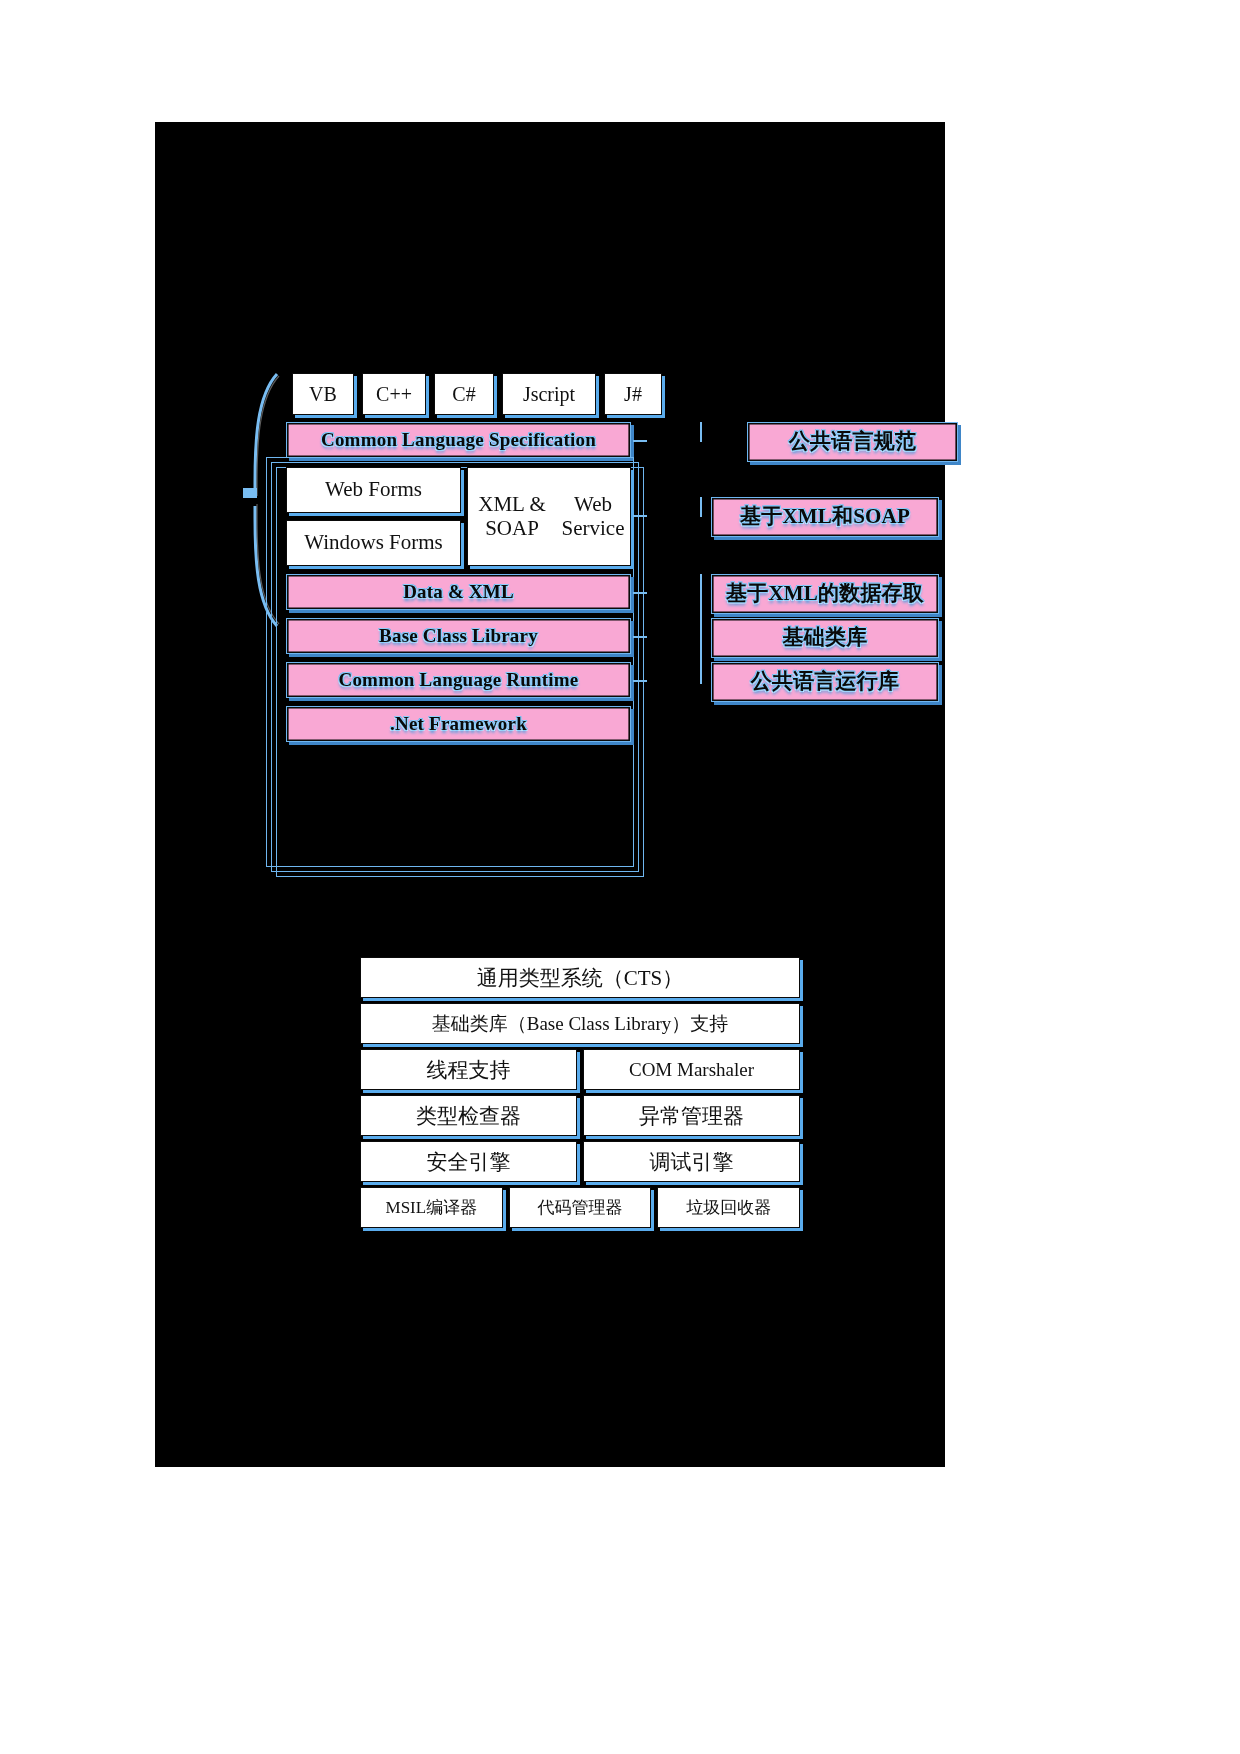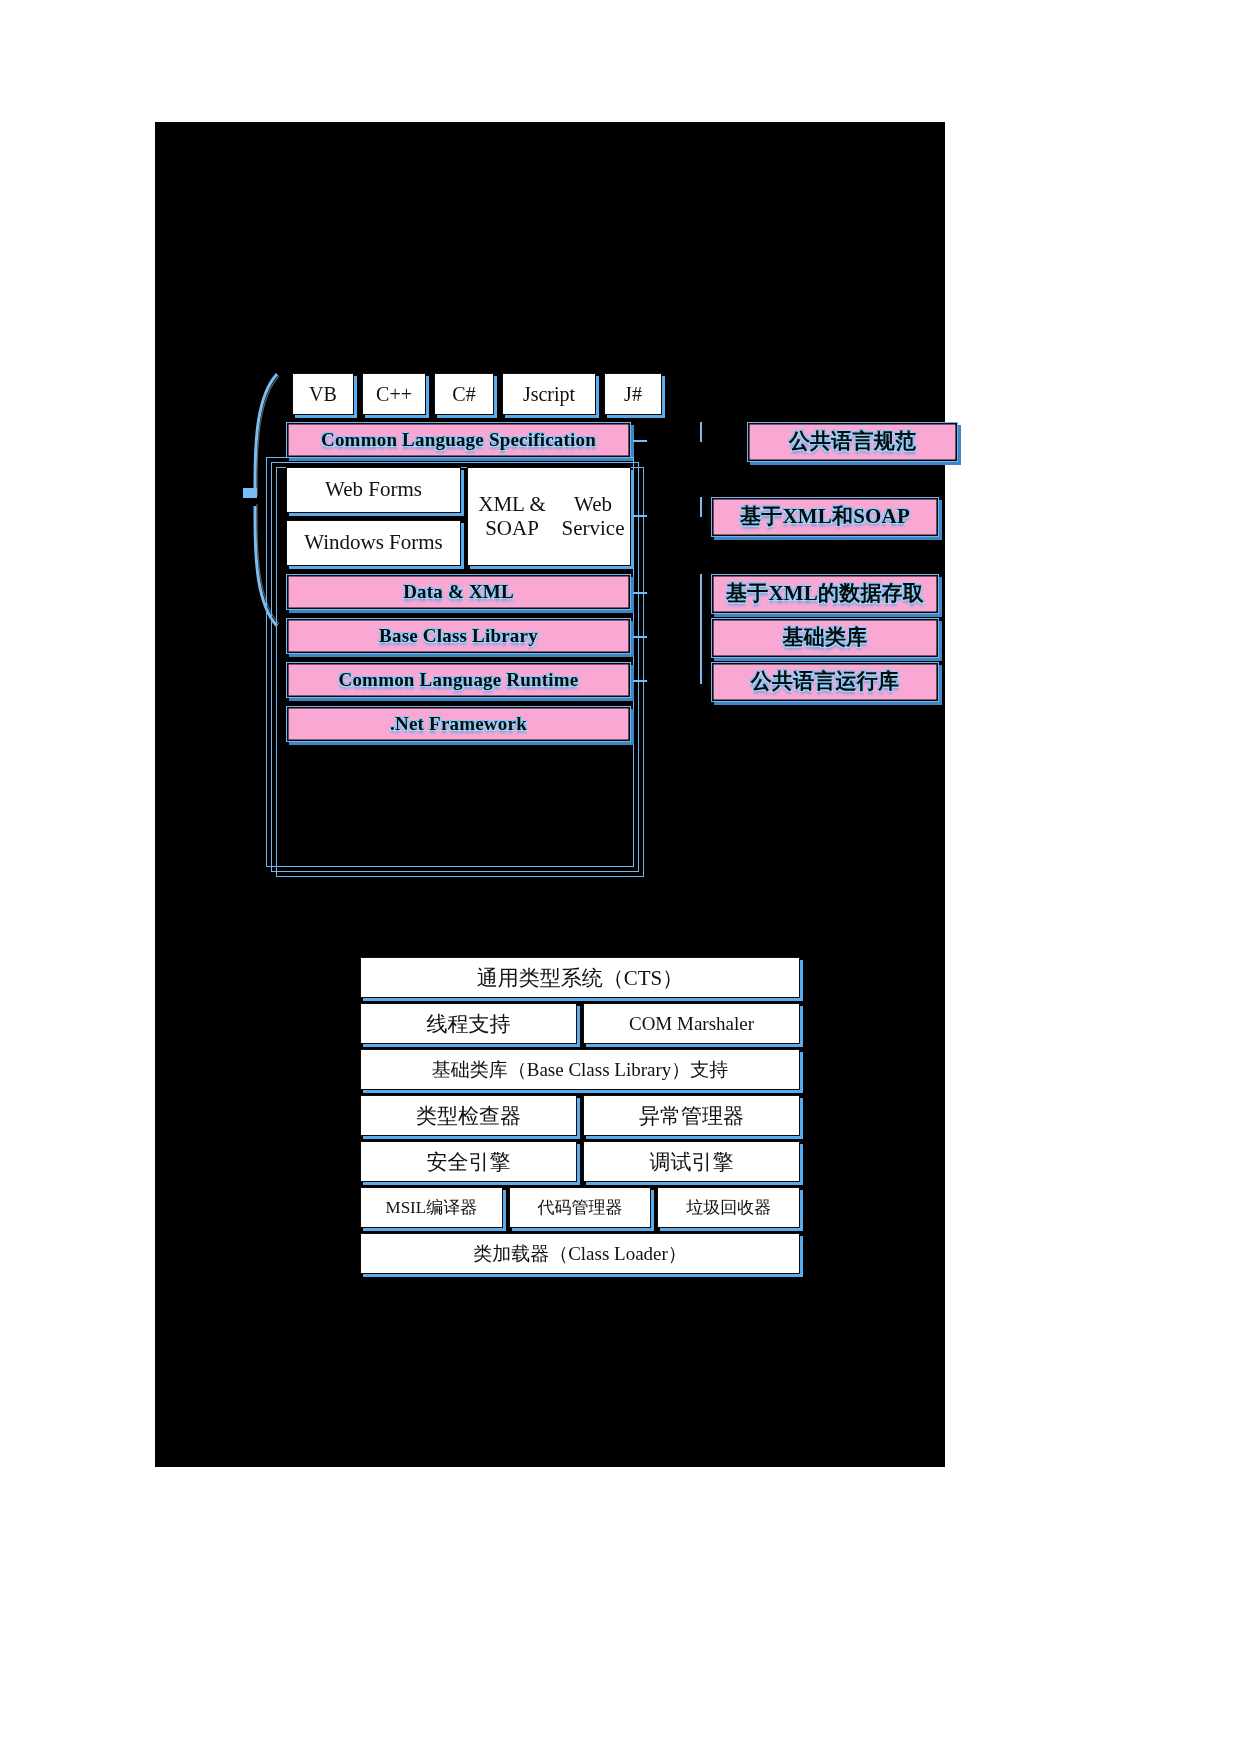--- a/index.html
+++ b/index.html
@@ -143,35 +143,35 @@
 
     <div id="clr-diagram">
 
       <div class="crow">
         <div class="cbox">
           <span>通用类型系统（CTS）</span>
         </div>
       </div>
 
       <div class="crow">
+        <div class="cbox small">
+          <span>基础类库（Base Class Library）支持</span>
+        </div>
+      </div>
+
+      <div class="crow">
         <div class="cbox">
           <span>线程支持</span>
         </div>
         <div class="cbox small">
           <span>COM Marshaler</span>
         </div>
       </div>
 
       <div class="crow">
-        <div class="cbox small">
-          <span>基础类库（Base Class Library）支持</span>
-        </div>
-      </div>
-
-      <div class="crow">
         <div class="cbox">
           <span>类型检查器</span>
         </div>
         <div class="cbox">
           <span>异常管理器</span>
         </div>
       </div>
 
       <div class="crow">
         <div class="cbox">
@@ -187,21 +187,16 @@
           <span>MSIL编译器</span>
         </div>
         <div class="cbox cjk-small">
           <span>代码管理器</span>
         </div>
         <div class="cbox cjk-small">
           <span>垃圾回收器</span>
         </div>
       </div>
 
-      <div class="crow">
-        <div class="cbox small">
-          <span>类加载器（Class Loader）</span>
-        </div>
-      </div>
     </div>
 
   </div>
 </div>
 
 </body></html>

